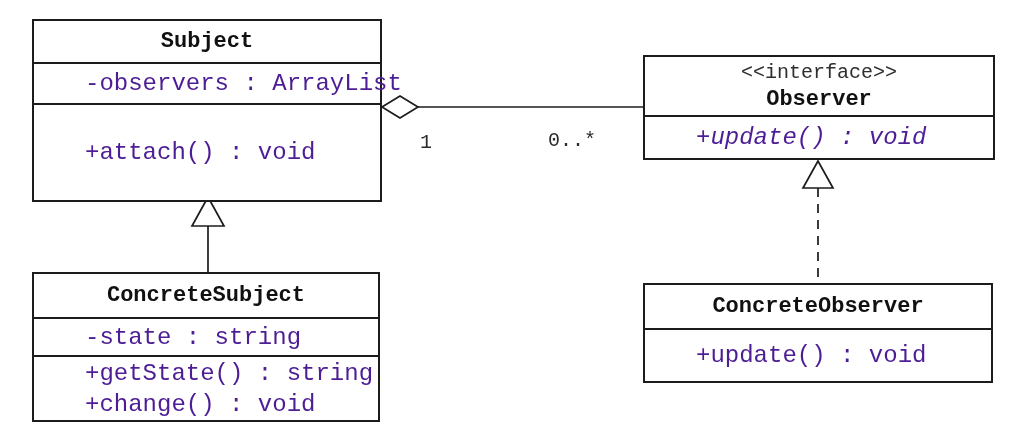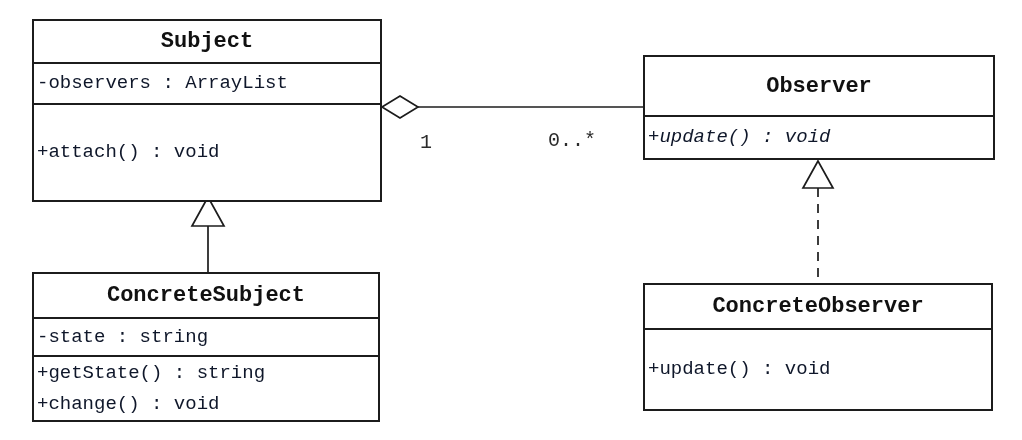--- a/index.html
+++ b/index.html
@@ -45,24 +45,25 @@
     border-top: 2px solid #1c1c1c;
     display: flex;
     flex-direction: column;
     justify-content: center;
     padding: 1px 3px;
     flex: 0 0 auto;
   }
   .compartment.grow { flex: 1 1 auto; }
 
   .member-line {
-    font-size: 19px;
-    color: #0f172a;
+    font-size: 24px;
+    color: #4c1d95;
     line-height: 31px;
     white-space: pre;
+    margin-left: 48px;
   }
   .italic { font-style: italic; }
 
   .connector-layer {
     position: absolute;
     left: 0; top: 0;
     width: 1022px; height: 440px;
     pointer-events: none;
   }
 
@@ -100,38 +101,39 @@
     <div class="compartment" style="height:41px">
       <div class="member-line">-observers : ArrayList</div>
     </div>
     <div class="compartment grow">
       <div class="member-line">+attach() : void</div>
     </div>
   </div>
 
   <div class="uml-class" style="left:643px; top:55px; width:352px; height:105px;">
     <div class="uml-title" style="height:58px">
+      <div class="stereotype">&lt;&lt;interface&gt;&gt;</div>
       <div>Observer</div>
     </div>
     <div class="compartment grow">
       <div class="member-line italic">+update() : void</div>
     </div>
   </div>
 
   <div class="uml-class" style="left:32px; top:272px; width:348px; height:150px;">
     <div class="uml-title" style="height:43px">ConcreteSubject</div>
     <div class="compartment" style="height:38px">
       <div class="member-line">-state : string</div>
     </div>
     <div class="compartment grow">
       <div class="member-line">+getState() : string</div>
       <div class="member-line">+change() : void</div>
     </div>
   </div>
 
-  <div class="uml-class" style="left:643px; top:283px; width:350px; height:128px;">
+  <div class="uml-class" style="left:643px; top:283px; width:350px; height:100px;">
     <div class="uml-title" style="height:43px">ConcreteObserver</div>
     <div class="compartment grow">
       <div class="member-line">+update() : void</div>
     </div>
   </div>
 
 </div>
 
 </body></html>

